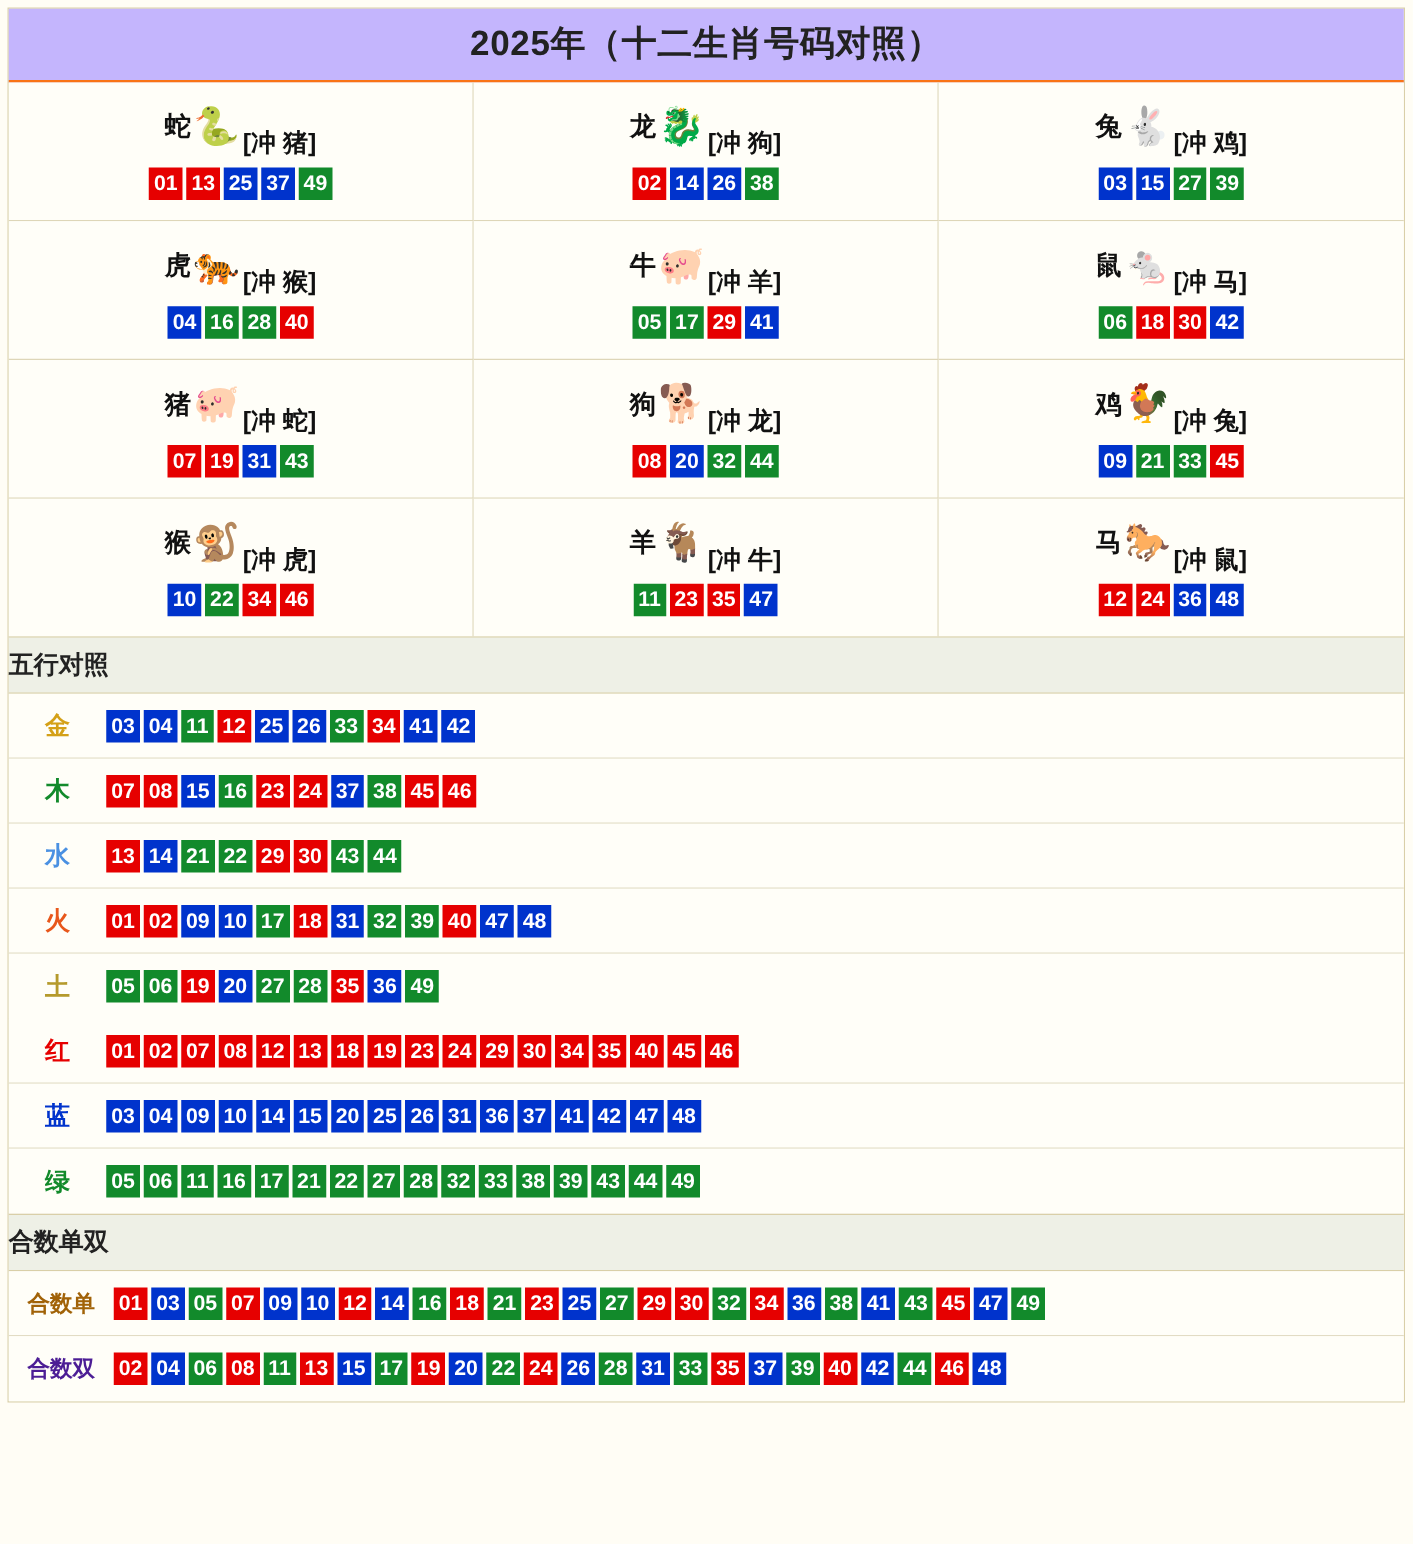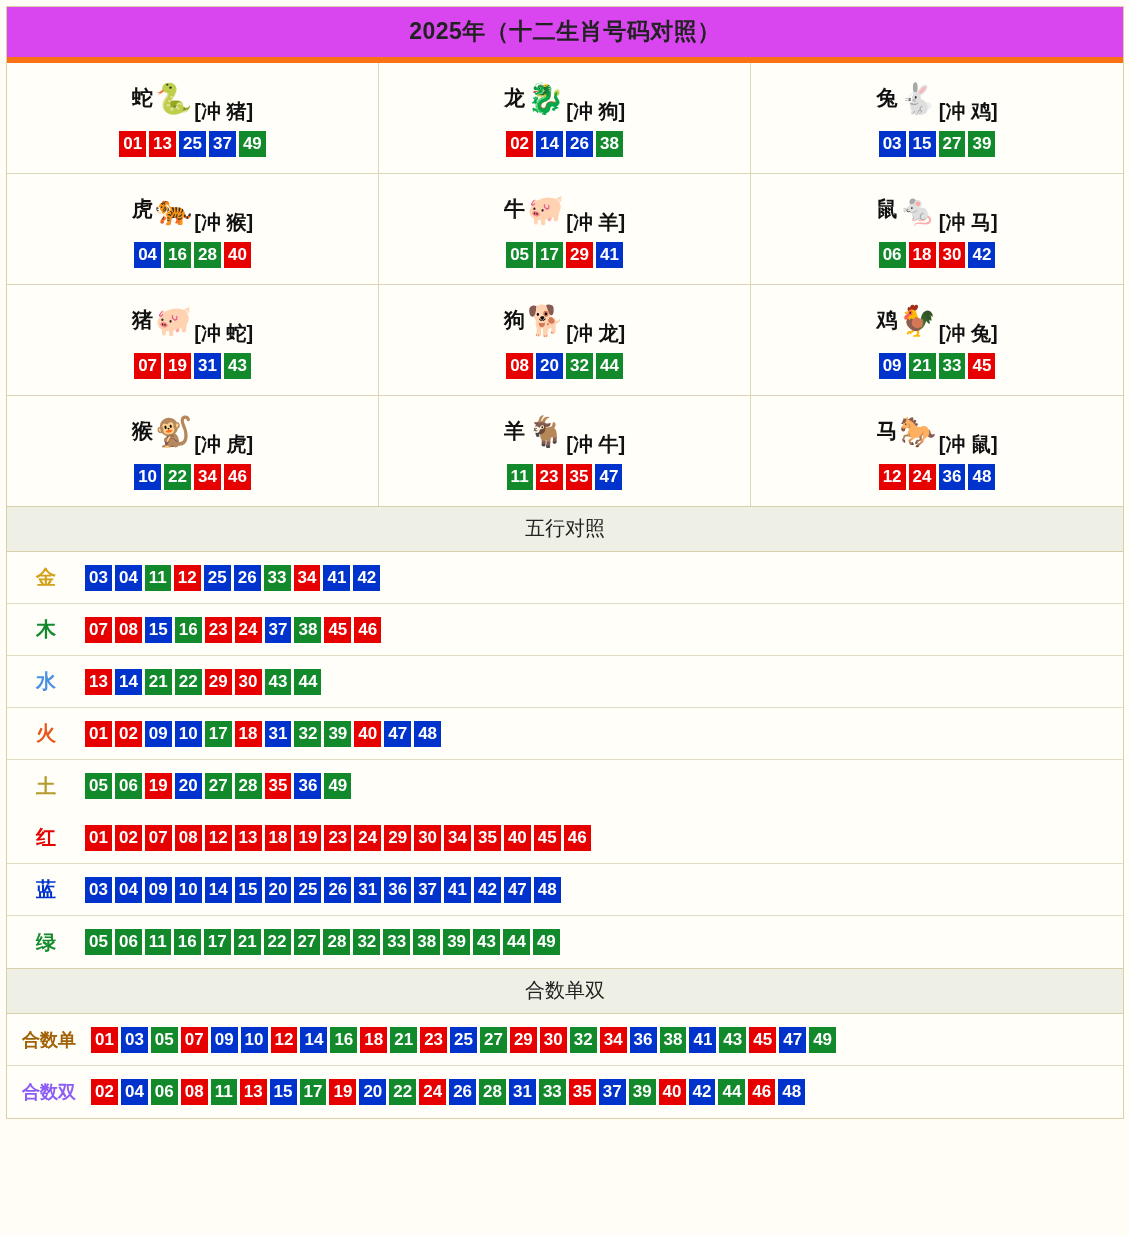--- a/index.html
+++ b/index.html
@@ -15,32 +15,31 @@
     position: relative;
   }
   .frame {
     margin: 6px;
     border: 1px solid #d9cfa8;
     background: #fffef8;
   }
   
   .title-bar {
     text-align: center;
-    font-size: 23px;
+    font-size: 28px;
     font-weight: bold;
     color: #222;
     padding: 9px 0 10px 0;
-    background: #d946ef;
-    border-bottom: 6px solid #f97316;
+    background: #c4b5fd;
+    border-bottom: 2px solid #f97316;
     letter-spacing: 0.5px;
   }
   .sub-bar {
-    text-align: center;
     font-size: 20px;
-    font-weight: normal;
+    font-weight: bold;
     color: #222;
     padding: 8px 0 9px 0;
     background: #eef0e6;
     border-top: 1px solid #d9cfa8;
     border-bottom: 1px solid #d9cfa8;
   }
   
   .zodiac-grid {
     display: grid;
     grid-template-columns: 1fr 1fr 1fr;
@@ -125,21 +124,21 @@
   }
   .lbl-jin { color: #d4a017; }
   .lbl-mu { color: #128a2b; }
   .lbl-shui { color: #4a90e2; }
   .lbl-huo { color: #e8571b; }
   .lbl-tu { color: #b59a2c; }
   .lbl-hong { color: #e60000; }
   .lbl-lan { color: #0033cc; }
   .lbl-lv { color: #128a2b; }
   .lbl-dan { color: #a16207; }
-  .lbl-shuang { color: #8b5cf6; }
+  .lbl-shuang { color: #4c1d95; }
 </style>
 </head>
 <body>
 
 <div class="page">
   <div class="frame">
 
     <div class="title-bar">2025年（十二生肖号码对照）</div>
 
     <div class="zodiac-grid">

